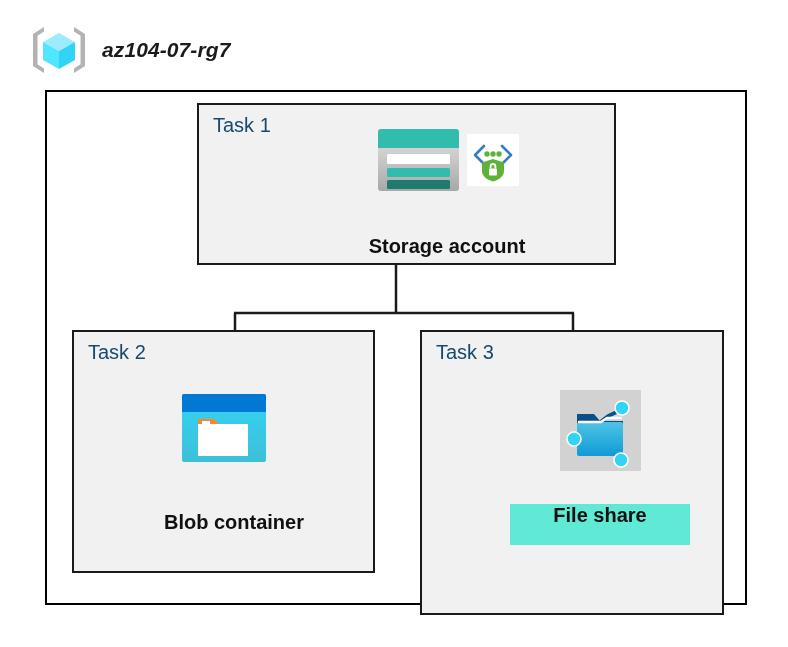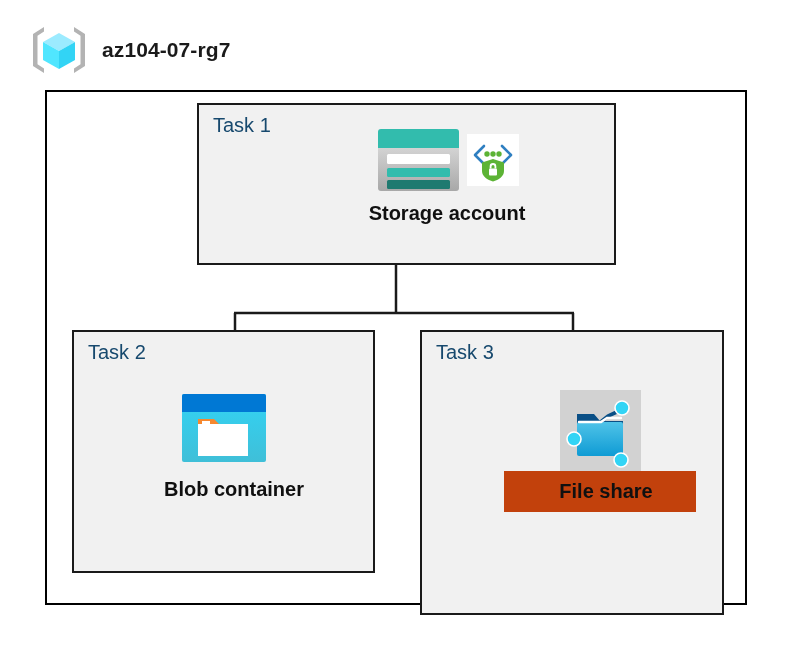--- a/index.html
+++ b/index.html
@@ -36,20 +36,21 @@
     width: 58px;
     height: 52px;
     display: block;
   }
   .rg-title {
     font-size: 21px;
     font-weight: bold;
     color: #1a1a1a;
     letter-spacing: 0.1px;
     white-space: nowrap;
+    font-style: italic;
   }
 
   
   .outer-box {
     position: absolute;
     left: 45px;
     top: 90px;
     width: 702px;
     height: 515px;
     border: 2.5px solid #000000;
@@ -92,20 +93,21 @@
     color: #17496e;
     white-space: nowrap;
   }
 
   
   .node {
     position: absolute;
     display: flex;
     flex-direction: column;
     align-items: center;
+    gap: 33px;
   }
   .node-caption {
     font-size: 20px;
     font-weight: bold;
     color: #101010;
     white-space: nowrap;
     text-align: center;
   }
 
   
@@ -140,25 +142,23 @@
     width: 81px;
     height: 81px;
     background: #d2d2d2;
     display: flex;
     align-items: center;
     justify-content: center;
   }
   .fs-caption-bg {
     width: 180px;
     height: 41px;
-    background: #c2410c;
-    display: flex;
-    align-items: center;
+    background: #5eead4;
+    display: flex;
     justify-content: center;
-    padding-left: 12px;
   }
 
   
   .connectors {
     position: absolute;
     left: 0; top: 0;
     width: 788px;
     height: 647px;
     pointer-events: none;
   }

